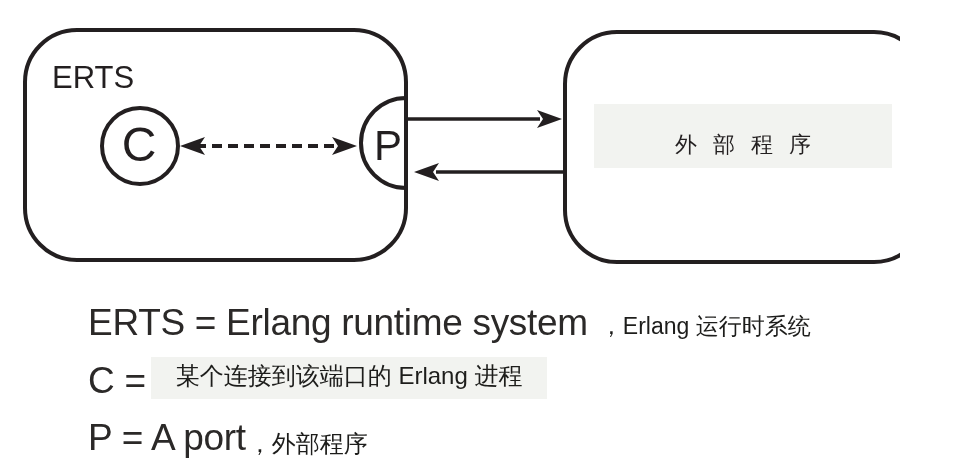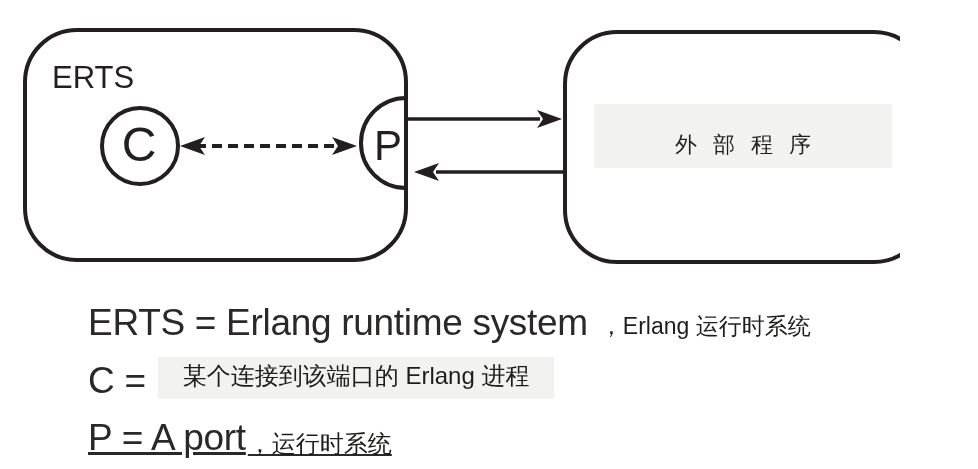--- a/index.html
+++ b/index.html
@@ -27,27 +27,27 @@
     white-space:nowrap;
     color:#2b2928;
   }
   .legend-big{font-size:37px;line-height:1;letter-spacing:-0.3px;color:#2b2928;}
   .legend-note-raised{font-size:23px;line-height:1;position:relative;top:-3px;margin-left:12px;color:#1d1d1b;}
   .legend-note{font-size:24px;line-height:1;margin-left:2px;color:#1d1d1b;}
   .legend-highlight{
     background:#f2f3f0;
     font-size:24px;line-height:1;
     padding:7px 25px 11px 25px;
-    margin-left:12px;
+    margin-left:5px;
     color:#1d1d1b;
     display:inline-block;
   }
   .line1{left:88px;top:304px;}
   .line2{left:88px;top:357px;}
-  .line3{left:88px;top:419px;text-decoration:underline;}
+  .line3{left:88px;top:419px;}
 </style>
 </head>
 <body>
 
 <div class="stage">
 
   <svg class="diagram-svg" width="978" height="292" viewBox="0 0 978 292">
 
     <rect class="shape" x="25" y="30" width="381" height="230" rx="52" ry="52"></rect>
     <text class="erts-label-text" x="52" y="88">ERTS</text>
@@ -78,16 +78,16 @@
       <span class="legend-note-raised">，Erlang 运行时系统</span>
   </div>
 
   <div class="legend-line line2">
     <span class="legend-big">C =</span>
       <span class="legend-highlight">某个连接到该端口的 Erlang 进程</span>
   </div>
 
   <div class="legend-line line3">
     <span class="legend-big">P = A port</span>
-      <span class="legend-note">，运行时系统</span>
+      <span class="legend-note">，外部程序</span>
   </div>
 
 </div>
 
 </body></html>

